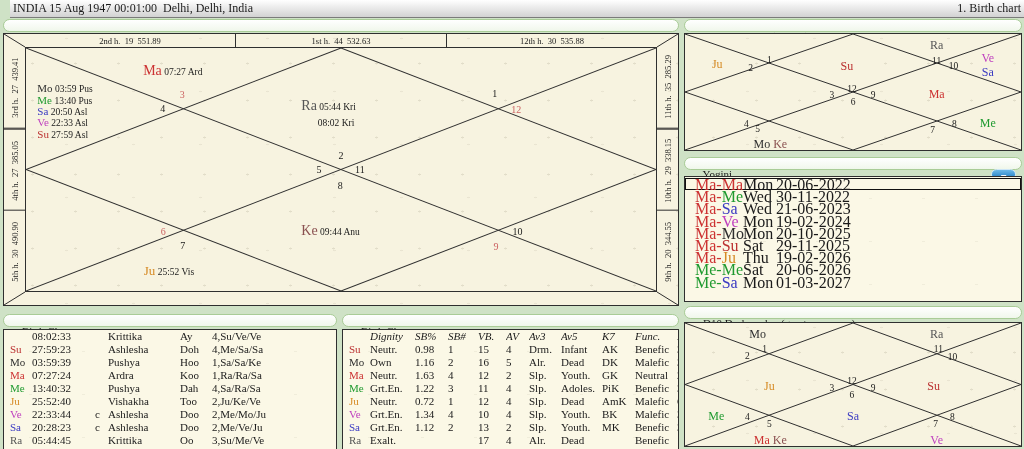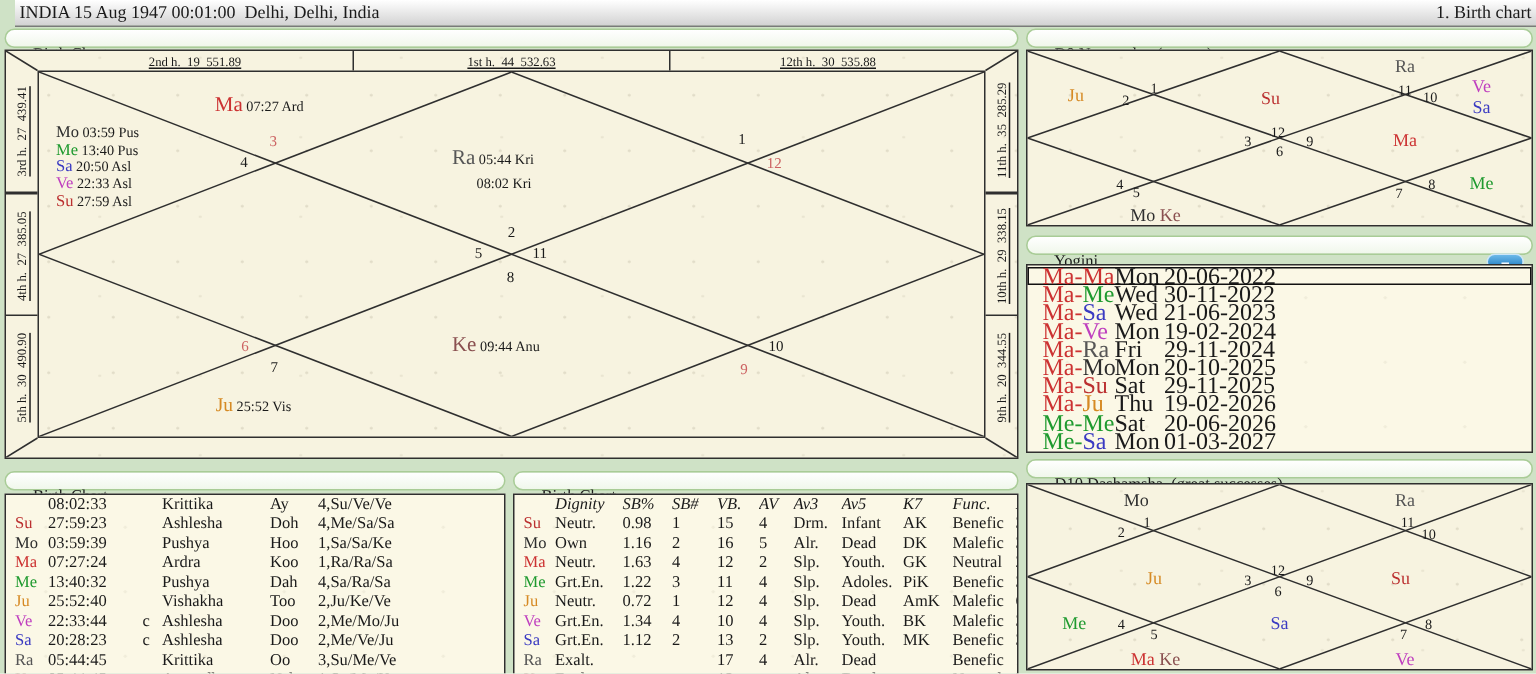--- a/index.html
+++ b/index.html
@@ -19,21 +19,21 @@
   .box{position:absolute;border:1px solid #2f2f2f;box-sizing:border-box;}
   .paper{background-color:#f7f3e0;
     background-image:radial-gradient(rgba(115,105,80,.16) 1px,rgba(0,0,0,0) 1.3px),
                      radial-gradient(rgba(115,105,80,.10) 1px,rgba(0,0,0,0) 1.3px);
     background-size:43px 37px,67px 53px;background-position:7px 11px,29px 31px;}
   .paper2{background-color:#fbf8e6;
     background-image:radial-gradient(rgba(115,105,80,.08) 1px,rgba(0,0,0,0) 1.2px);
     background-size:53px 43px;}
   
   .strip{position:absolute;display:flex;font-size:8.5px;color:#1a1a1a;}
-  .strip .seg{flex:1;display:flex;align-items:center;justify-content:center;white-space:pre;overflow:hidden;text-decoration:underline;}
+  .strip .seg{flex:1;display:flex;align-items:center;justify-content:center;white-space:pre;overflow:hidden;}
   .strip.h{left:21px;right:21px;height:13px;flex-direction:row;}
   .strip.h .seg{border-right:1px solid #2f2f2f;}
   .strip.h .seg:last-child{border-right:none;}
   .strip.v{top:13px;bottom:13px;width:21px;flex-direction:column;}
   .strip.v .seg{border-bottom:1px solid #2f2f2f;writing-mode:vertical-rl;transform:rotate(180deg);}
   .strip.v .seg:first-child{border-top:none;}
   .strip.v .seg:nth-child(1){border-bottom:none;border-top:1px solid #2f2f2f;}
   
   .inner{position:absolute;border:1px solid #2f2f2f;box-sizing:border-box;}
   .lines,.corners{position:absolute;left:0;top:0;width:100%;height:100%;}
@@ -178,21 +178,20 @@
       <button class="ybtn">▲</button>
       <button class="ybtn">▼</button>
     </span>
   </div>
   <div class="box paper2" style="left:684px;top:176px;width:338px;height:126px;padding-top:1px;">
     <div>
         <div class="yrow sel"><span class="c1"><span style="color: rgb(204, 50, 50);">Ma</span><span style="color: rgb(204, 50, 50);">-</span><span style="color: rgb(204, 50, 50);">Ma</span></span><span class="c2">Mon</span><span>20-06-2022</span></div>
         <div class="yrow"><span class="c1"><span style="color: rgb(204, 50, 50);">Ma</span><span style="color: rgb(204, 50, 50);">-</span><span style="color: rgb(31, 154, 47);">Me</span></span><span class="c2">Wed</span><span>30-11-2022</span></div>
         <div class="yrow"><span class="c1"><span style="color: rgb(204, 50, 50);">Ma</span><span style="color: rgb(204, 50, 50);">-</span><span style="color: rgb(58, 58, 194);">Sa</span></span><span class="c2">Wed</span><span>21-06-2023</span></div>
         <div class="yrow"><span class="c1"><span style="color: rgb(204, 50, 50);">Ma</span><span style="color: rgb(204, 50, 50);">-</span><span style="color: rgb(191, 63, 191);">Ve</span></span><span class="c2">Mon</span><span>19-02-2024</span></div>
-        <div class="yrow"><span class="c1"><span style="color: rgb(204, 50, 50);">Ma</span><span style="color: rgb(204, 50, 50);">-</span><span style="color: rgb(86, 86, 86);">Ra</span></span><span class="c2">Fri</span><span>29-11-2024</span></div>
         <div class="yrow"><span class="c1"><span style="color: rgb(204, 50, 50);">Ma</span><span style="color: rgb(204, 50, 50);">-</span><span style="color: rgb(46, 46, 46);">Mo</span></span><span class="c2">Mon</span><span>20-10-2025</span></div>
         <div class="yrow"><span class="c1"><span style="color: rgb(204, 50, 50);">Ma</span><span style="color: rgb(204, 50, 50);">-</span><span style="color: rgb(187, 48, 48);">Su</span></span><span class="c2">Sat</span><span>29-11-2025</span></div>
         <div class="yrow"><span class="c1"><span style="color: rgb(204, 50, 50);">Ma</span><span style="color: rgb(204, 50, 50);">-</span><span style="color: rgb(214, 138, 36);">Ju</span></span><span class="c2">Thu</span><span>19-02-2026</span></div>
         <div class="yrow"><span class="c1"><span style="color: rgb(31, 154, 47);">Me</span><span style="color: rgb(31, 154, 47);">-</span><span style="color: rgb(31, 154, 47);">Me</span></span><span class="c2">Sat</span><span>20-06-2026</span></div>
         <div class="yrow"><span class="c1"><span style="color: rgb(31, 154, 47);">Me</span><span style="color: rgb(31, 154, 47);">-</span><span style="color: rgb(58, 58, 194);">Sa</span></span><span class="c2">Mon</span><span>01-03-2027</span></div>
       </div>
   </div>
 
   <div class="capsule" style="left:684px;top:306px;width:329px;">
     <span>D10 Dashamsha  (great successes)</span>

